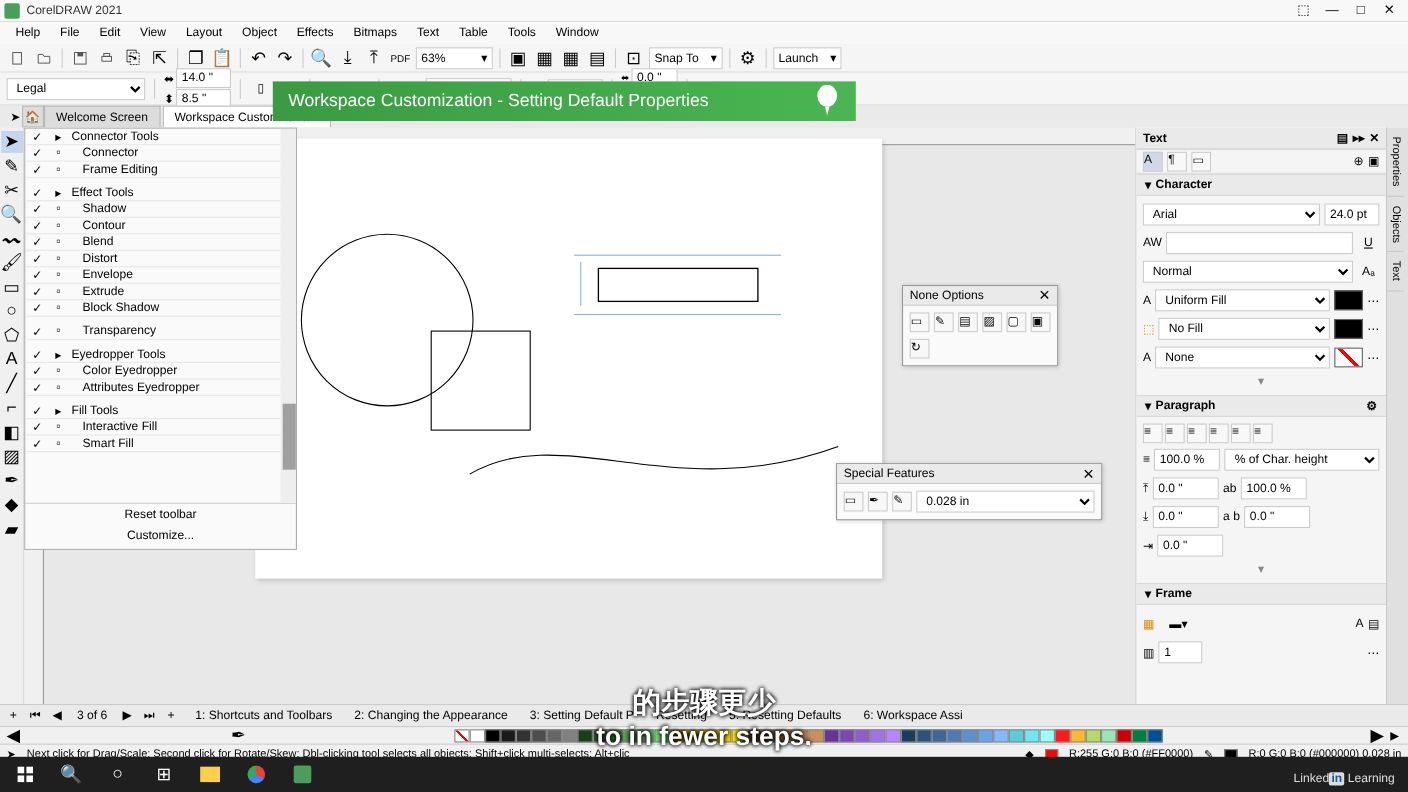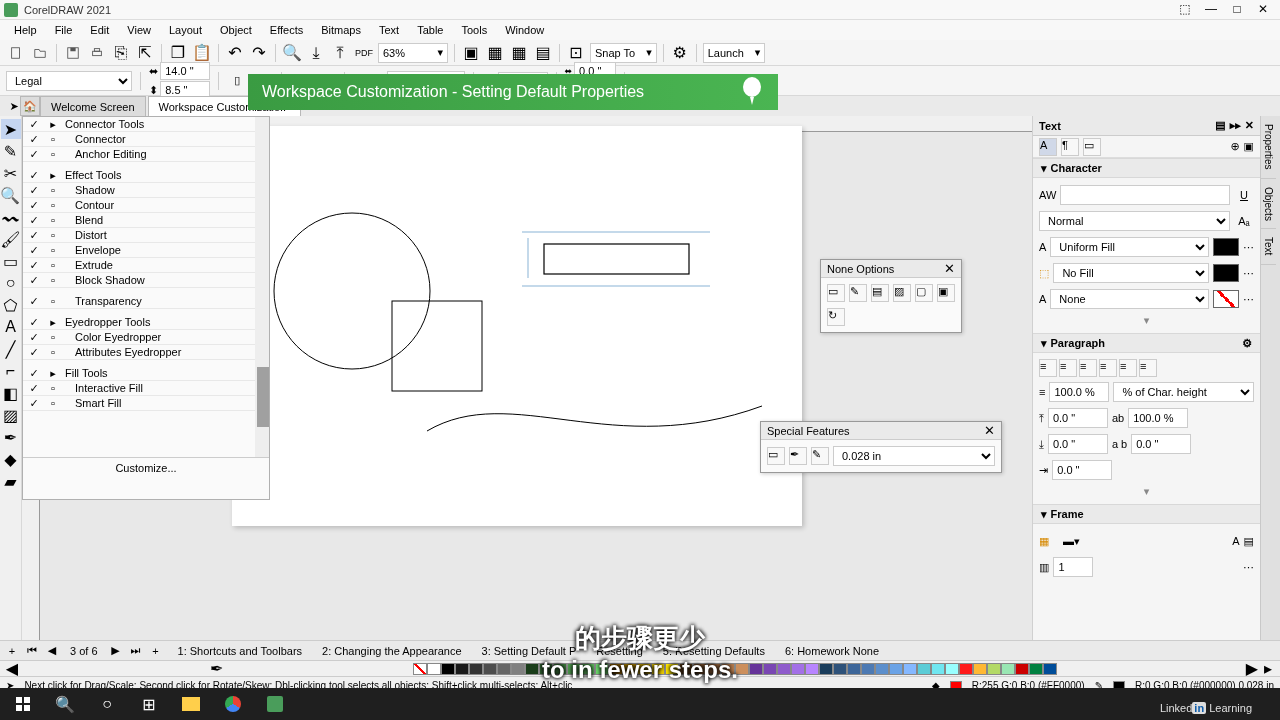--- a/index.html
+++ b/index.html
@@ -275,20 +275,24 @@
           <span>⊕</span>
           <span>▣</span>
         </span>
       </div>
       <div class="section-hdr">
           <span style="margin-right:4px;">▾</span>
           <span>Character</span>
         </div>
       <div class="section-body">
         <div class="prop-row">
+          <select class="prop-input" style="flex:1;"><option>Arial</option></select>
+          <input class="prop-input" style="width: 50px;" value="24.0 pt">
+        </div>
+        <div class="prop-row">
           <span>AW</span>
           <input class="prop-input" style="flex: 1 1 0%;">
           <span style="text-decoration:underline;width:20px;text-align:center;">U</span>
         </div>
         <div class="prop-row">
           <select class="prop-input" style="flex:1;"><option>Normal</option></select>
           <span style="width:20px;text-align:center;">Aₐ</span>
         </div>
         <div class="prop-row">
           <span>A</span>
@@ -381,21 +385,21 @@
         <span>Connector Tools</span>
       </div>
       <div class="flyout-item">
         <span class="check">✓</span>
         <span class="iconbox">▫</span>
         <span style="padding-left:10px;">Connector</span>
       </div>
       <div class="flyout-item">
         <span class="check">✓</span>
         <span class="iconbox">▫</span>
-        <span style="padding-left:10px;">Anchor Editing</span>
+        <span style="padding-left:10px;">Frame Editing</span>
       </div>
       <div style="height: 6px;"></div>
       <div class="flyout-item header">
         <span class="check">✓</span>
         <span class="iconbox">▸</span>
         <span>Effect Tools</span>
       </div>
       <div class="flyout-item">
         <span class="check">✓</span>
         <span class="iconbox">▫</span>
@@ -468,20 +472,21 @@
         <span class="check">✓</span>
         <span class="iconbox">▫</span>
         <span style="padding-left:10px;">Smart Fill</span>
       </div>
       <div style="height: 6px;"></div>
     </div>
   <div class="flyout-scrollbar">
     <div class="flyout-thumb"></div>
   </div>
   <div class="flyout-footer">
+    <div>Reset toolbar</div>
     <div>Customize...</div>
   </div>
 </div>
 
 <div class="banner">
   <span>Workspace Customization - Setting Default Properties</span>
   <svg class="balloon" viewBox="0 0 24 30">
       <ellipse cx="12" cy="10" rx="9" ry="10" fill="#fff"></ellipse>
       <path d="M10 20 L12 28 L14 20 Z" fill="#fff"></path>
     </svg>
@@ -525,21 +530,21 @@
   <span style="padding:0 6px;">3 of 6</span>
   <div class="page-nav-btn">▶</div>
   <div class="page-nav-btn">⏭</div>
   <div class="page-nav-btn">+</div>
   <div id="page-tabs" style="display:flex;flex:1;">
       <div class="page-tab">1: Shortcuts and Toolbars</div>
       <div class="page-tab">2: Changing the Appearance</div>
       <div class="page-tab">3: Setting Default P</div>
       <div class="page-tab">Resetting</div>
       <div class="page-tab">5: Resetting Defaults</div>
-      <div class="page-tab">6: Homework None</div>
+      <div class="page-tab">6: Workspace Assi</div>
     </div>
 </div>
 
 <div class="color-palette">
   <div class="page-nav-btn">◀</div>
   <div class="tool">✒</div>
   <div class="color-chip" style="background:linear-gradient(45deg,#fff 45%,#f00 45%,#f00 55%,#fff 55%);"></div>
   <div id="palette-chips" style="display:flex;">
       <div class="color-chip" style="background: rgb(255, 255, 255);"></div>
       <div class="color-chip" style="background: rgb(0, 0, 0);"></div>
@@ -623,13 +628,13 @@
       <div style="width:18px;height:14px;background:#ffcf4b;"></div>
     </div>
   <div class="task-btn">
       <div style="width:16px;height:16px;border-radius:50%;background:conic-gradient(#ea4335 0 120deg,#4285f4 120deg 240deg,#34a853 240deg);"></div>
     </div>
   <div class="task-btn">
       <div style="width:16px;height:16px;background:#4a9d5b;border-radius:2px;"></div>
     </div>
 </div>
 
-<div style="position:absolute;right:28px;bottom:6px;color:#fff;font-size:11px;opacity:0.85;z-index:60;">Linked<span style="background:#fff;color:#0a66c2;padding:0 2px;border-radius:2px;font-weight:bold;">in</span> Learning</div>
+<div style="position:absolute;right:12px;bottom:6px;color:#fff;font-size:11px;opacity:0.85;z-index:60;">Linked<span style="background:#fff;color:#0a66c2;padding:0 2px;border-radius:2px;font-weight:bold;">in</span> Learning</div>
 
 </body></html>

